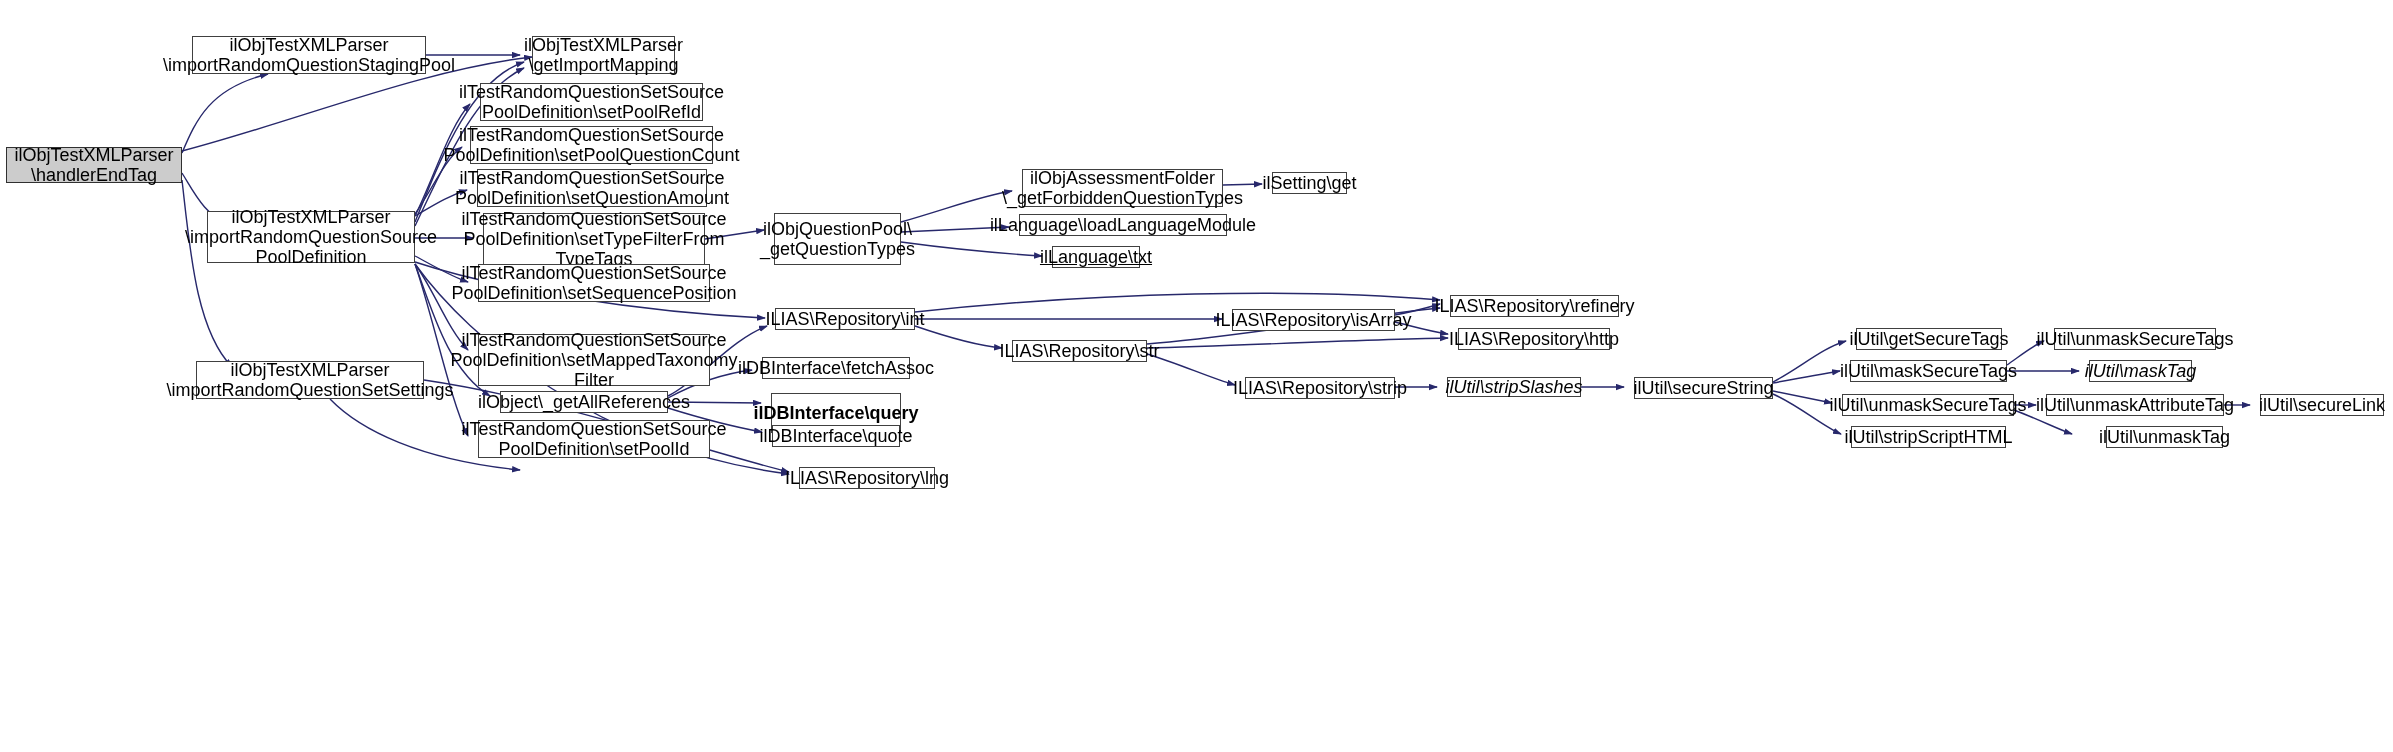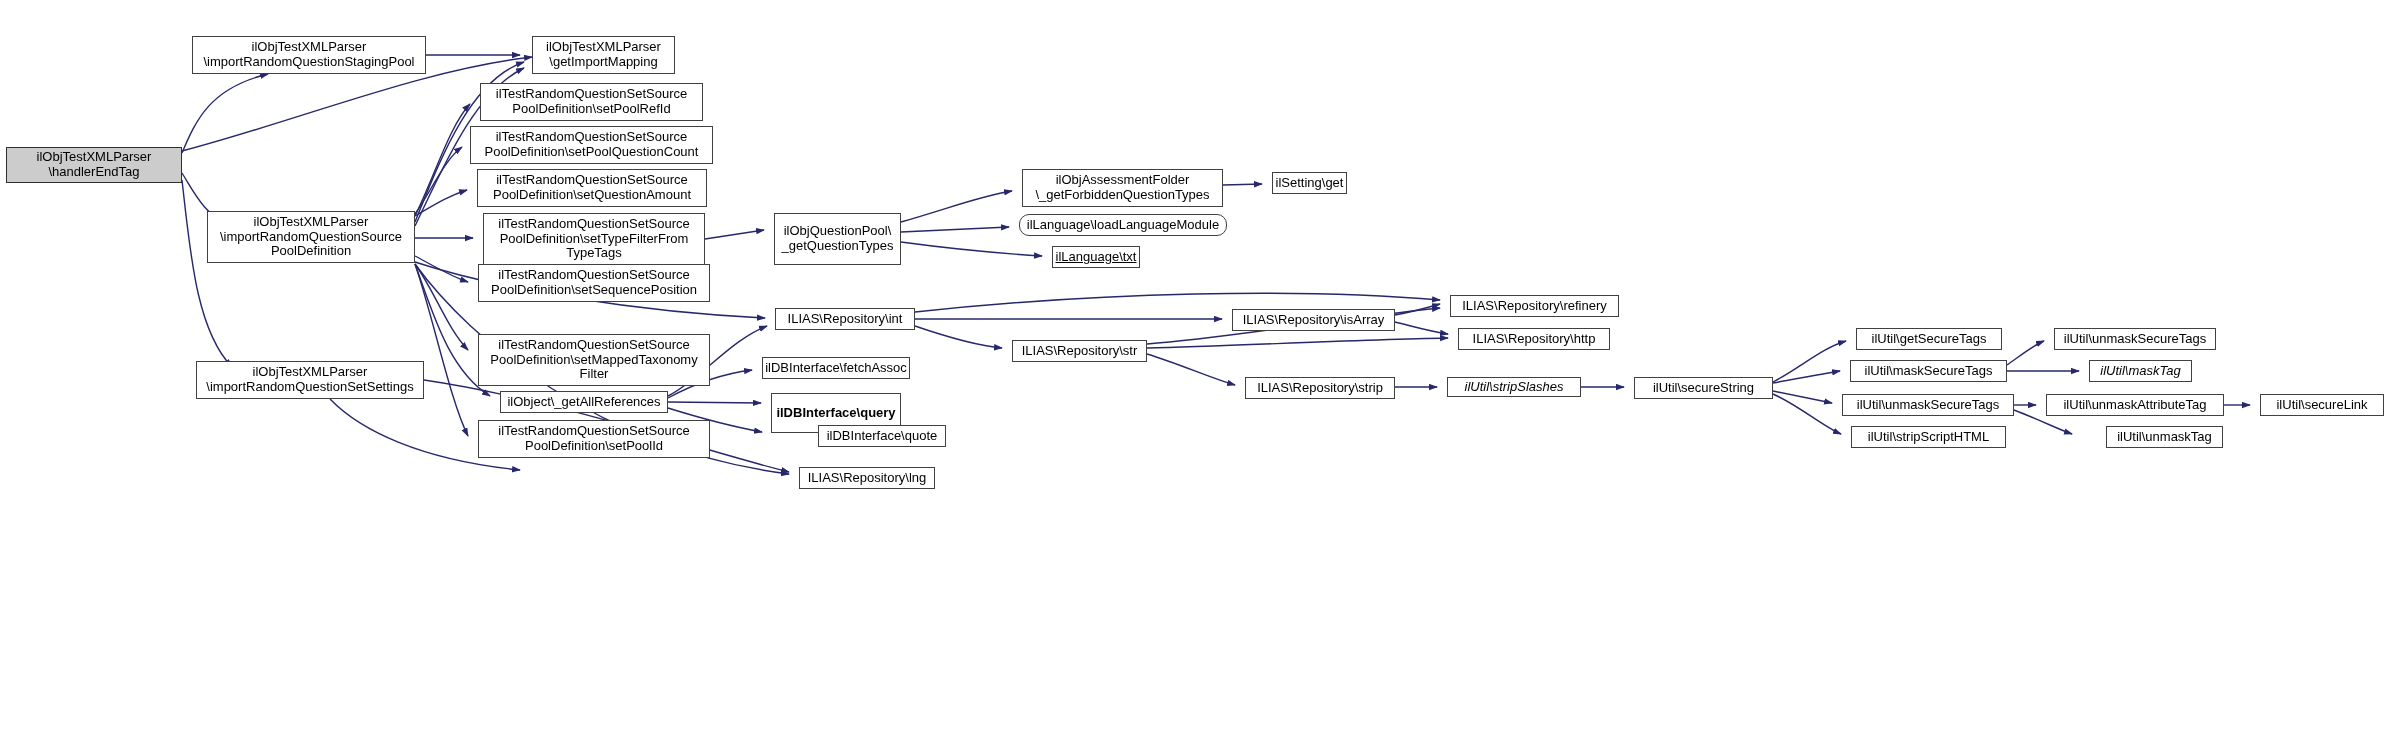--- a/index.html
+++ b/index.html
@@ -21,21 +21,21 @@
     position:absolute;
     box-sizing:border-box;
     border:1px solid #404040;
     background:#ffffff;
     color:#000000;
     display:flex;
     align-items:center;
     justify-content:center;
     text-align:center;
     line-height:1.12;
-    font-size:13px;
+    font-size:18px;
     letter-spacing:0px;
     white-space:pre-line;
     padding:9px 3px;
     z-index:2;
   }
   .node.root{
     background:#cccccc;
     border:1px solid #303030;
   }
 </style>
@@ -117,33 +117,33 @@
 PoolDefinition</div>
       <div class="node" style="left: 483px; top: 213px; width: 222px; height: 52px;">ilTestRandomQuestionSetSource
 PoolDefinition\setTypeFilterFrom
 TypeTags</div>
       <div class="node" style="left: 478px; top: 264px; width: 232px; height: 38px;">ilTestRandomQuestionSetSource
 PoolDefinition\setSequencePosition</div>
       <div class="node" style="left: 774px; top: 213px; width: 127px; height: 52px;">ilObjQuestionPool\
 _getQuestionTypes</div>
       <div class="node" style="left: 1022px; top: 169px; width: 201px; height: 38px;">ilObjAssessmentFolder
 \_getForbiddenQuestionTypes</div>
-      <div class="node" style="left: 1019px; top: 214px; width: 208px; height: 22px; border-radius: 10px;">ilLanguage\loadLanguageModule</div>
+      <div class="node" style="left: 1019px; top: 214px; width: 208px; height: 22px;">ilLanguage\loadLanguageModule</div>
       <div class="node" style="left: 1052px; top: 246px; width: 88px; height: 22px; text-decoration: underline;">ilLanguage\txt</div>
       <div class="node" style="left: 1272px; top: 172px; width: 75px; height: 22px;">ilSetting\get</div>
       <div class="node" style="left: 775px; top: 308px; width: 140px; height: 22px;">ILIAS\Repository\int</div>
       <div class="node" style="left: 478px; top: 334px; width: 232px; height: 52px;">ilTestRandomQuestionSetSource
 PoolDefinition\setMappedTaxonomy
 Filter</div>
       <div class="node" style="left: 762px; top: 357px; width: 148px; height: 22px;">ilDBInterface\fetchAssoc</div>
       <div class="node" style="left: 500px; top: 391px; width: 168px; height: 22px;">ilObject\_getAllReferences</div>
       <div class="node" style="left: 771px; top: 393px; width: 130px; height: 40px; font-weight: bold;">ilDBInterface\query</div>
       <div class="node" style="left: 478px; top: 420px; width: 232px; height: 38px;">ilTestRandomQuestionSetSource
 PoolDefinition\setPoolId</div>
-      <div class="node" style="left: 772px; top: 425px; width: 128px; height: 22px; margin-left: 46px;">ilDBInterface\quote</div>
+      <div class="node" style="left: 772px; top: 425px; width: 128px; height: 22px;">ilDBInterface\quote</div>
       <div class="node" style="left: 799px; top: 467px; width: 136px; height: 22px;">ILIAS\Repository\lng</div>
       <div class="node" style="left: 196px; top: 361px; width: 228px; height: 38px;">ilObjTestXMLParser
 \importRandomQuestionSetSettings</div>
       <div class="node" style="left: 1012px; top: 340px; width: 135px; height: 22px;">ILIAS\Repository\str</div>
       <div class="node" style="left: 1232px; top: 309px; width: 163px; height: 22px;">ILIAS\Repository\isArray</div>
       <div class="node" style="left: 1450px; top: 295px; width: 169px; height: 22px;">ILIAS\Repository\refinery</div>
       <div class="node" style="left: 1458px; top: 328px; width: 152px; height: 22px;">ILIAS\Repository\http</div>
       <div class="node" style="left: 1245px; top: 377px; width: 150px; height: 22px;">ILIAS\Repository\strip</div>
       <div class="node" style="left: 1447px; top: 377px; width: 134px; height: 14px; font-style: italic;">ilUtil\stripSlashes</div>
       <div class="node" style="left: 1634px; top: 377px; width: 139px; height: 22px;">ilUtil\secureString</div>

